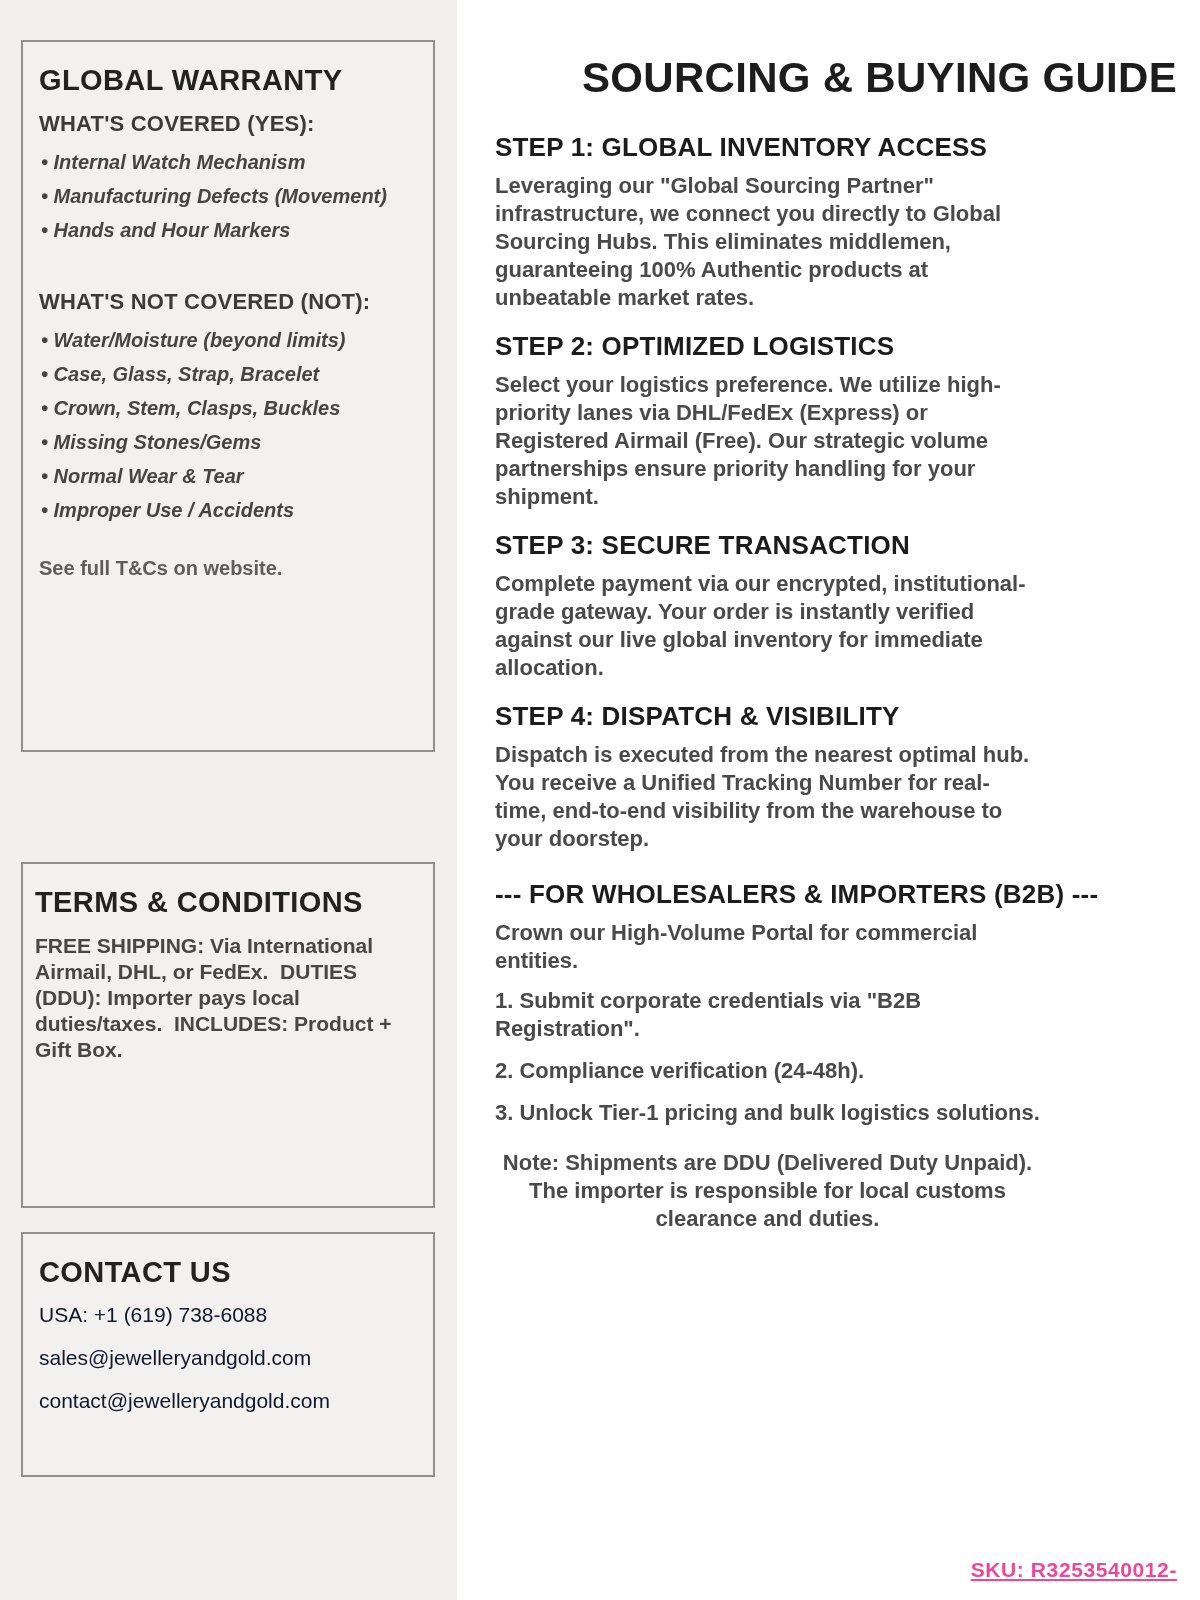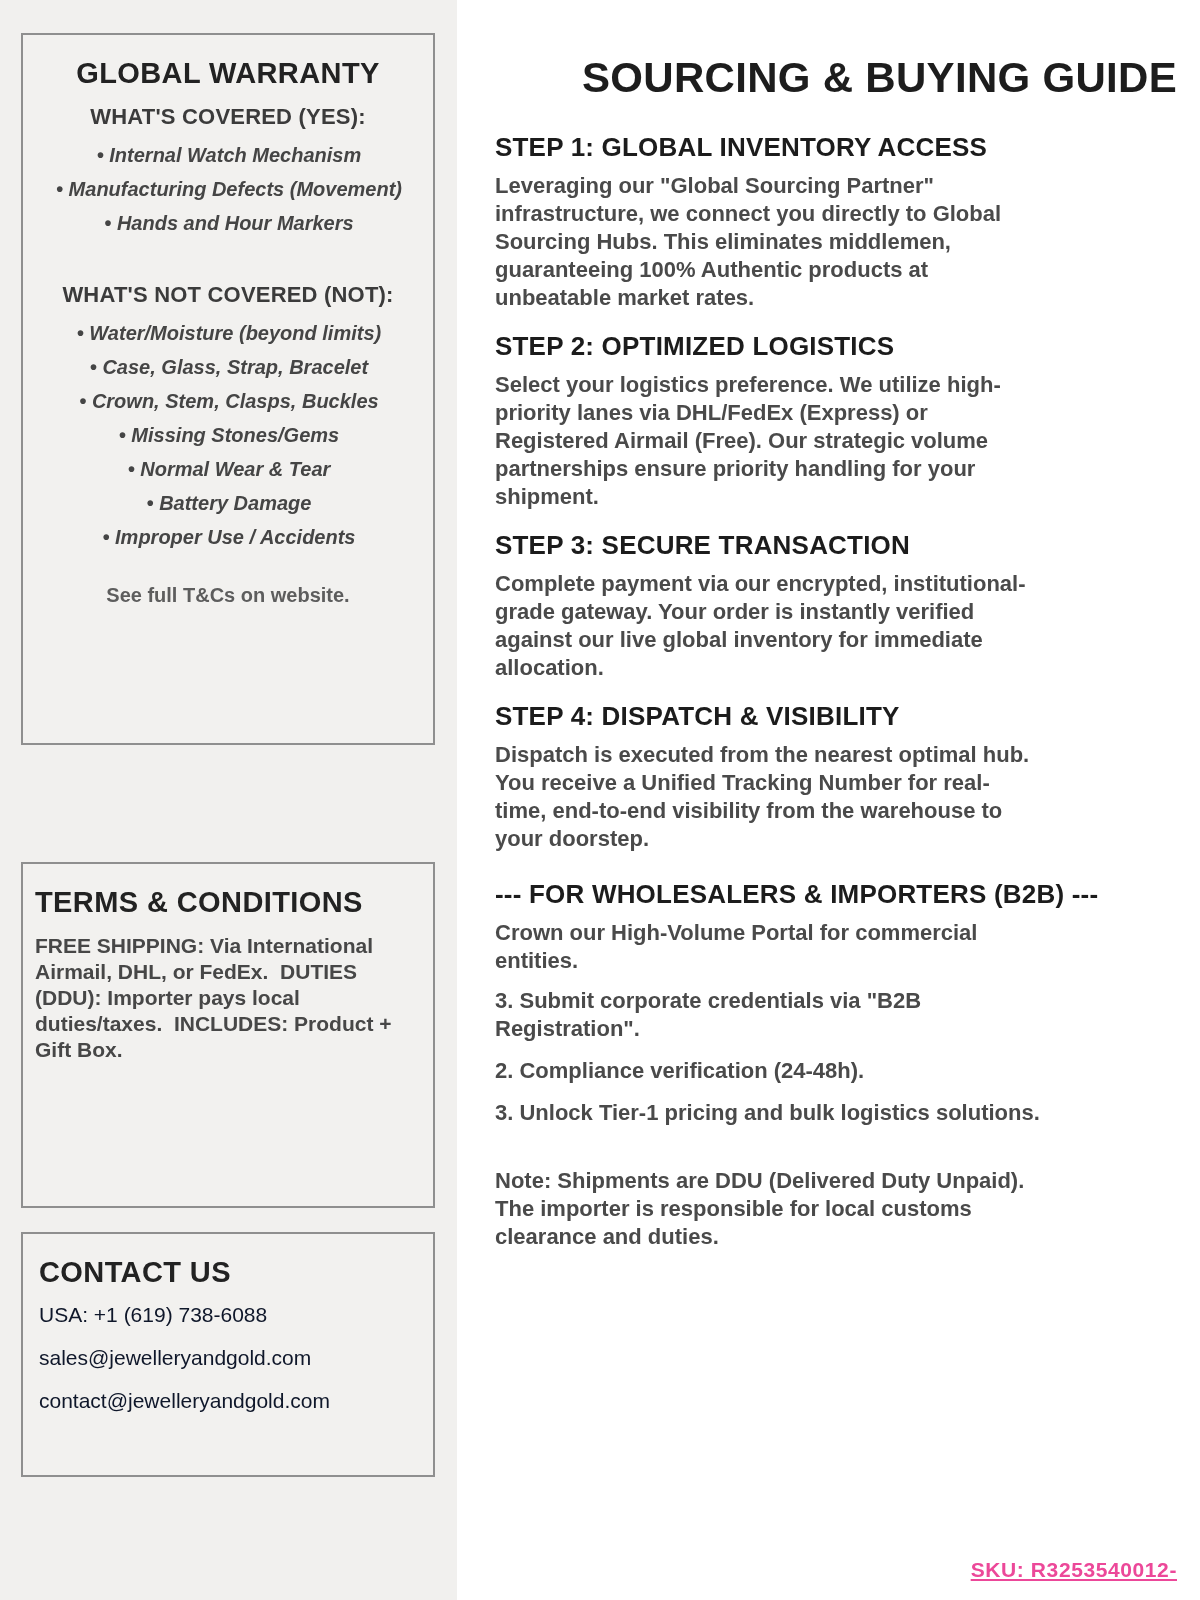--- a/index.html
+++ b/index.html
@@ -14,21 +14,21 @@
   .sidebar {
     position:absolute; left:0; top:0; width:457px; height:1600px;
     background:#f1f0ee;
   }
   .panel {
     position:absolute; left:21px; width:414px;
     border:2px solid #8f8f8f;
     background:#f2f1ef;
     padding:18px 16px;
   }
-  .panel-warranty { top:33px;  height:712px;text-align:center; }
+  .panel-warranty { top:40px;  height:712px; }
   .panel-terms    { top:862px; height:346px;padding-left:12px; }
   .panel-contact  { top:1232px;height:245px; }
 
   .panel h1 {
     font-size:29px; font-weight:800; color:#222222;
     letter-spacing:0.4px; margin:4px 0 14px;
   }
   .panel h2 {
     font-size:22px; font-weight:800; color:#3b3b3b;
     letter-spacing:0.2px; margin:6px 0 8px;
@@ -68,21 +68,21 @@
     font-size:26px; font-weight:800; color:#1c1c1c;
     letter-spacing:0.2px; line-height:30px; margin-bottom:10px;
   }
   .step p, .b2b p {
     font-size:22px; font-weight:700; color:#4a4a4a;
     line-height:28px; max-width:545px;
   }
   .b2b { margin-top:26px; }
   .b2b .intro { margin-bottom:12px; }
   .b2b .item { margin-bottom:14px; }
-  .b2b .note { margin-top:40px; }
+  .b2b .note { margin-top:22px;text-align:center; }
 
   .sku {
     position:absolute; right:23px; top:1558px;
     font-size:21px; font-weight:700; color:#ec4899;
     letter-spacing:0.6px;
     text-decoration:underline;
   }
 </style>
 </head>
 <body>
@@ -97,21 +97,20 @@
       <li>Manufacturing Defects (Movement)</li>
       <li>Hands and Hour Markers</li>
     </ul>
     <h2 class="sub-gap">WHAT'S NOT COVERED (NOT):</h2>
     <ul>
       <li>Water/Moisture (beyond limits)</li>
       <li>Case, Glass, Strap, Bracelet</li>
       <li>Crown, Stem, Clasps, Buckles</li>
       <li>Missing Stones/Gems</li>
       <li>Normal Wear &amp; Tear</li>
-      <li>Battery Damage</li>
       <li>Improper Use / Accidents</li>
     </ul>
     <div class="footnote">See full T&amp;Cs on website.</div>
   </div>
 
   <div class="panel panel-terms">
     <h1>TERMS &amp; CONDITIONS</h1>
     <div class="para">FREE SHIPPING: Via International Airmail, DHL, or FedEx.  DUTIES (DDU): Importer pays local duties/taxes.  INCLUDES: Product + Gift Box.</div>
   </div>
 
@@ -143,20 +142,20 @@
   </div>
 
   <div class="step">
     <h2>STEP 4: DISPATCH &amp; VISIBILITY</h2>
     <p>Dispatch is executed from the nearest optimal hub. You receive a Unified Tracking Number for real-time, end-to-end visibility from the warehouse to your doorstep.</p>
   </div>
 
   <div class="b2b">
     <h2>--- FOR WHOLESALERS &amp; IMPORTERS (B2B) ---</h2>
     <p class="intro">Crown our High-Volume Portal for commercial entities.</p>
-    <p class="item">3. Submit corporate credentials via "B2B Registration".</p>
+    <p class="item">1. Submit corporate credentials via "B2B Registration".</p>
     <p class="item">2. Compliance verification (24-48h).</p>
     <p class="item">3. Unlock Tier-1 pricing and bulk logistics solutions.</p>
     <p class="note">Note: Shipments are DDU (Delivered Duty Unpaid). The importer is responsible for local customs clearance and duties.</p>
   </div>
 </div>
 
 <div class="sku">SKU: R3253540012-</div>
 
 </body></html>

